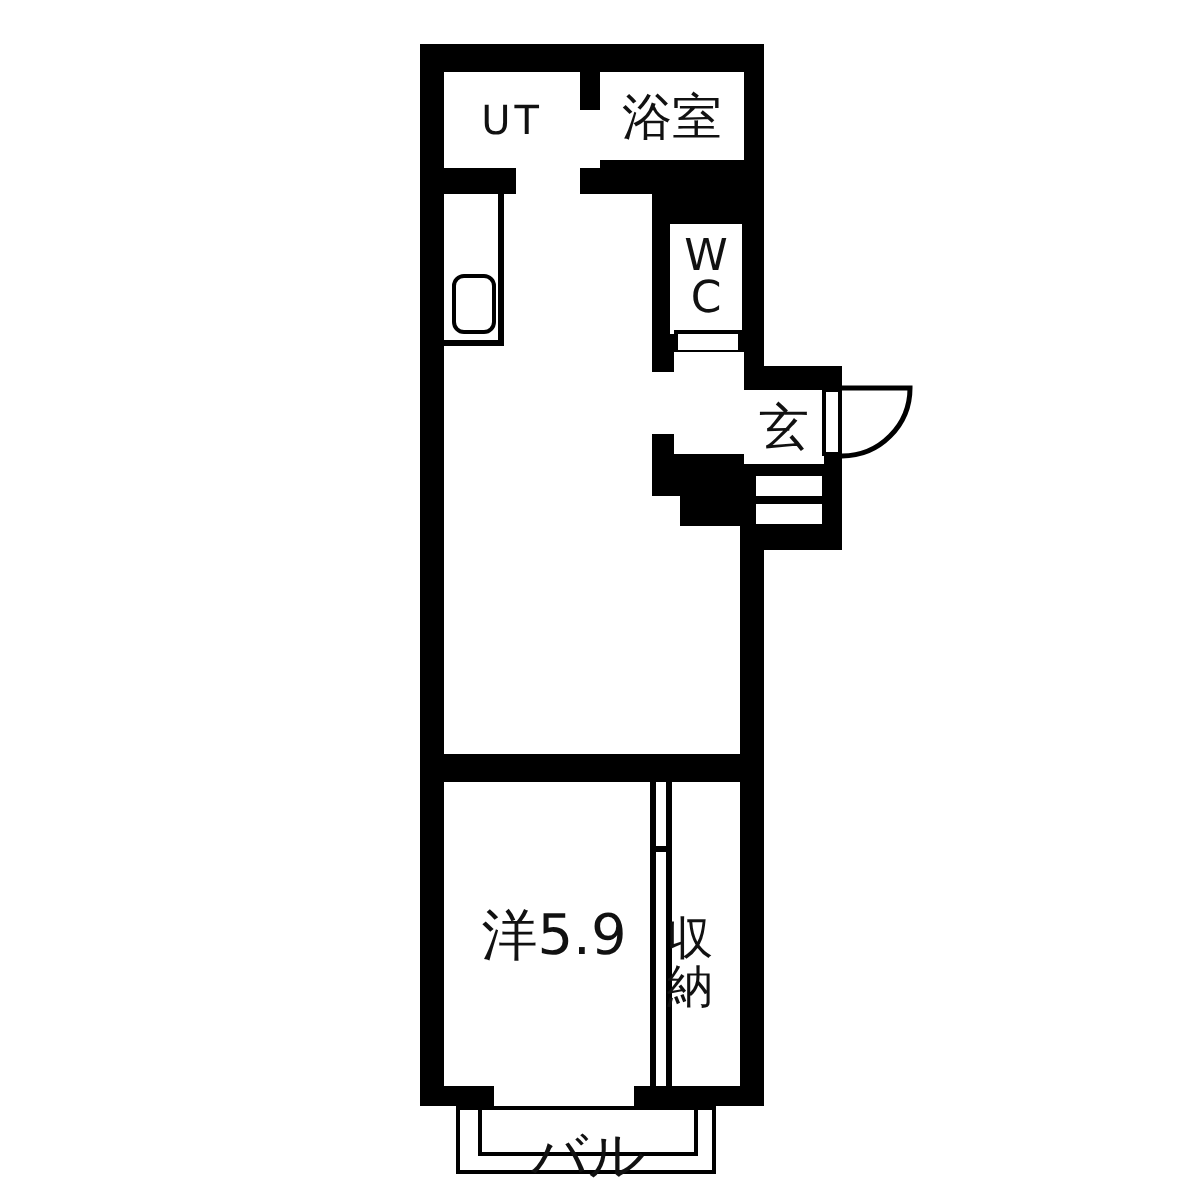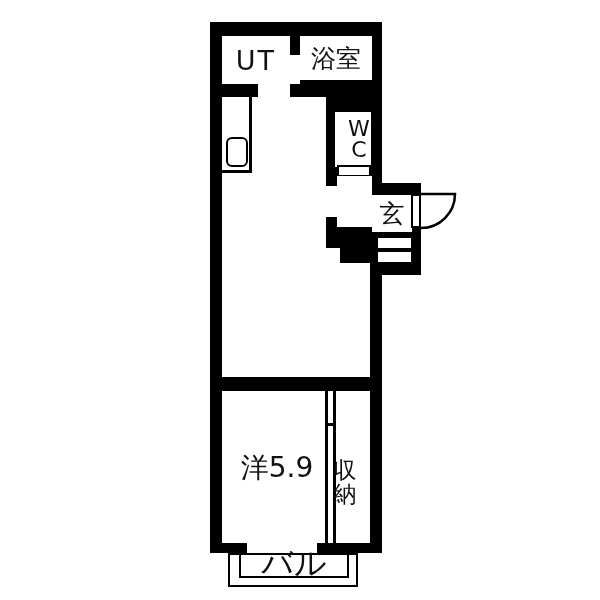--- a/index.html
+++ b/index.html
@@ -25,33 +25,33 @@
 
   <div class="wall" style="left:210px;top:22px;width:172px;height:75px;"></div>
   <div class="wall" style="left:210px;top:22px;width:12px;height:531px;"></div>
   <div class="wall" style="left:326px;top:97px;width:56px;height:166px;"></div>
   <div class="wall" style="left:372px;top:183px;width:49px;height:92px;"></div>
   <div class="wall" style="left:370px;top:263px;width:12px;height:290px;"></div>
   <div class="wall" style="left:210px;top:543px;width:172px;height:10px;"></div>
   <div class="wall" style="left:222px;top:377px;width:160px;height:14px;"></div>
 
   <div class="white room" style="left:222px;top:36px;width:68px;height:48px;">
-    <span class="lbl" style="position:static;font-size:27px;letter-spacing:2px;">UT</span>
+    <span class="lbl" style="position:static;font-size:20px;letter-spacing:2px;">UT</span>
   </div>
   <div class="white" style="left:290px;top:55px;width:10px;height:29px;"></div>
   <div class="white room" style="left:300px;top:36px;width:72px;height:44px;">
     <span class="lbl" style="position:static;font-size:25px;">浴室</span>
   </div>
   <div class="white" style="left:258px;top:84px;width:32px;height:13px;"></div>
 
   <div class="white" style="left:222px;top:97px;width:104px;height:280px;"></div>
   <div class="white" style="left:326px;top:248px;width:14px;height:15px;"></div>
   <div class="white" style="left:326px;top:263px;width:44px;height:114px;"></div>
 
-  <div class="white room" style="left:335px;top:112px;width:36px;height:55px;justify-content:flex-end;">
+  <div class="white room" style="left:335px;top:112px;width:36px;height:55px;">
     <span class="lbl stack" style="position:static;width:24px;font-size:22px;">WC</span>
   </div>
   <div class="outline abs" style="left:337px;top:165px;width:34px;height:12px;"></div>
   <div class="white" style="left:337px;top:176px;width:35px;height:51px;"></div>
   <div class="white" style="left:326px;top:186px;width:11px;height:31px;"></div>
 
   <div class="white room" style="left:372px;top:195px;width:40px;height:37px;">
     <span class="lbl" style="position:static;font-size:25px;">玄</span>
   </div>
   <div class="white" style="left:378px;top:238px;width:33px;height:10px;"></div>
@@ -64,21 +64,21 @@
   <div class="thin" style="left:325px;top:423px;width:11px;height:3px;"></div>
 
   <div class="white" style="left:247px;top:543px;width:70px;height:10px;"></div>
 
   <div class="thin" style="left:249px;top:97px;width:3px;height:76px;"></div>
   <div class="thin" style="left:222px;top:170px;width:30px;height:3px;"></div>
   <div class="outline abs" style="left:226px;top:137px;width:22px;height:30px;border-radius:6px;"></div>
 
   <div class="abs" style="left:228px;top:553px;width:130px;height:34px;box-sizing:border-box;border:2px solid var(--wall,#000);"></div>
   <div class="abs" style="left:239px;top:553px;width:110px;height:25px;box-sizing:border-box;border:2px solid var(--wall,#000);background:#fff;"></div>
-  <div class="lbl" style="left:254px;top:551px;width:80px;height:26px;font-size:32px;">バル</div>
+  <div class="lbl" style="left:254px;top:565px;width:80px;height:26px;font-size:28px;">バル</div>
 
   <div class="lbl" style="left:217px;top:448px;width:120px;height:40px;font-size:28px;">洋5.9</div>
   <div class="lbl stack" style="left:336px;top:456px;width:18px;height:52px;font-size:23px;line-height:1.05;">収納</div>
 
   <svg width="600" height="600" viewBox="0 0 600 600">
     <path d="M421 194 L455 194 A34 34 0 0 1 421 228" fill="none" stroke="#000" stroke-width="2.5"></path>
   </svg>
 
 </div>
 

